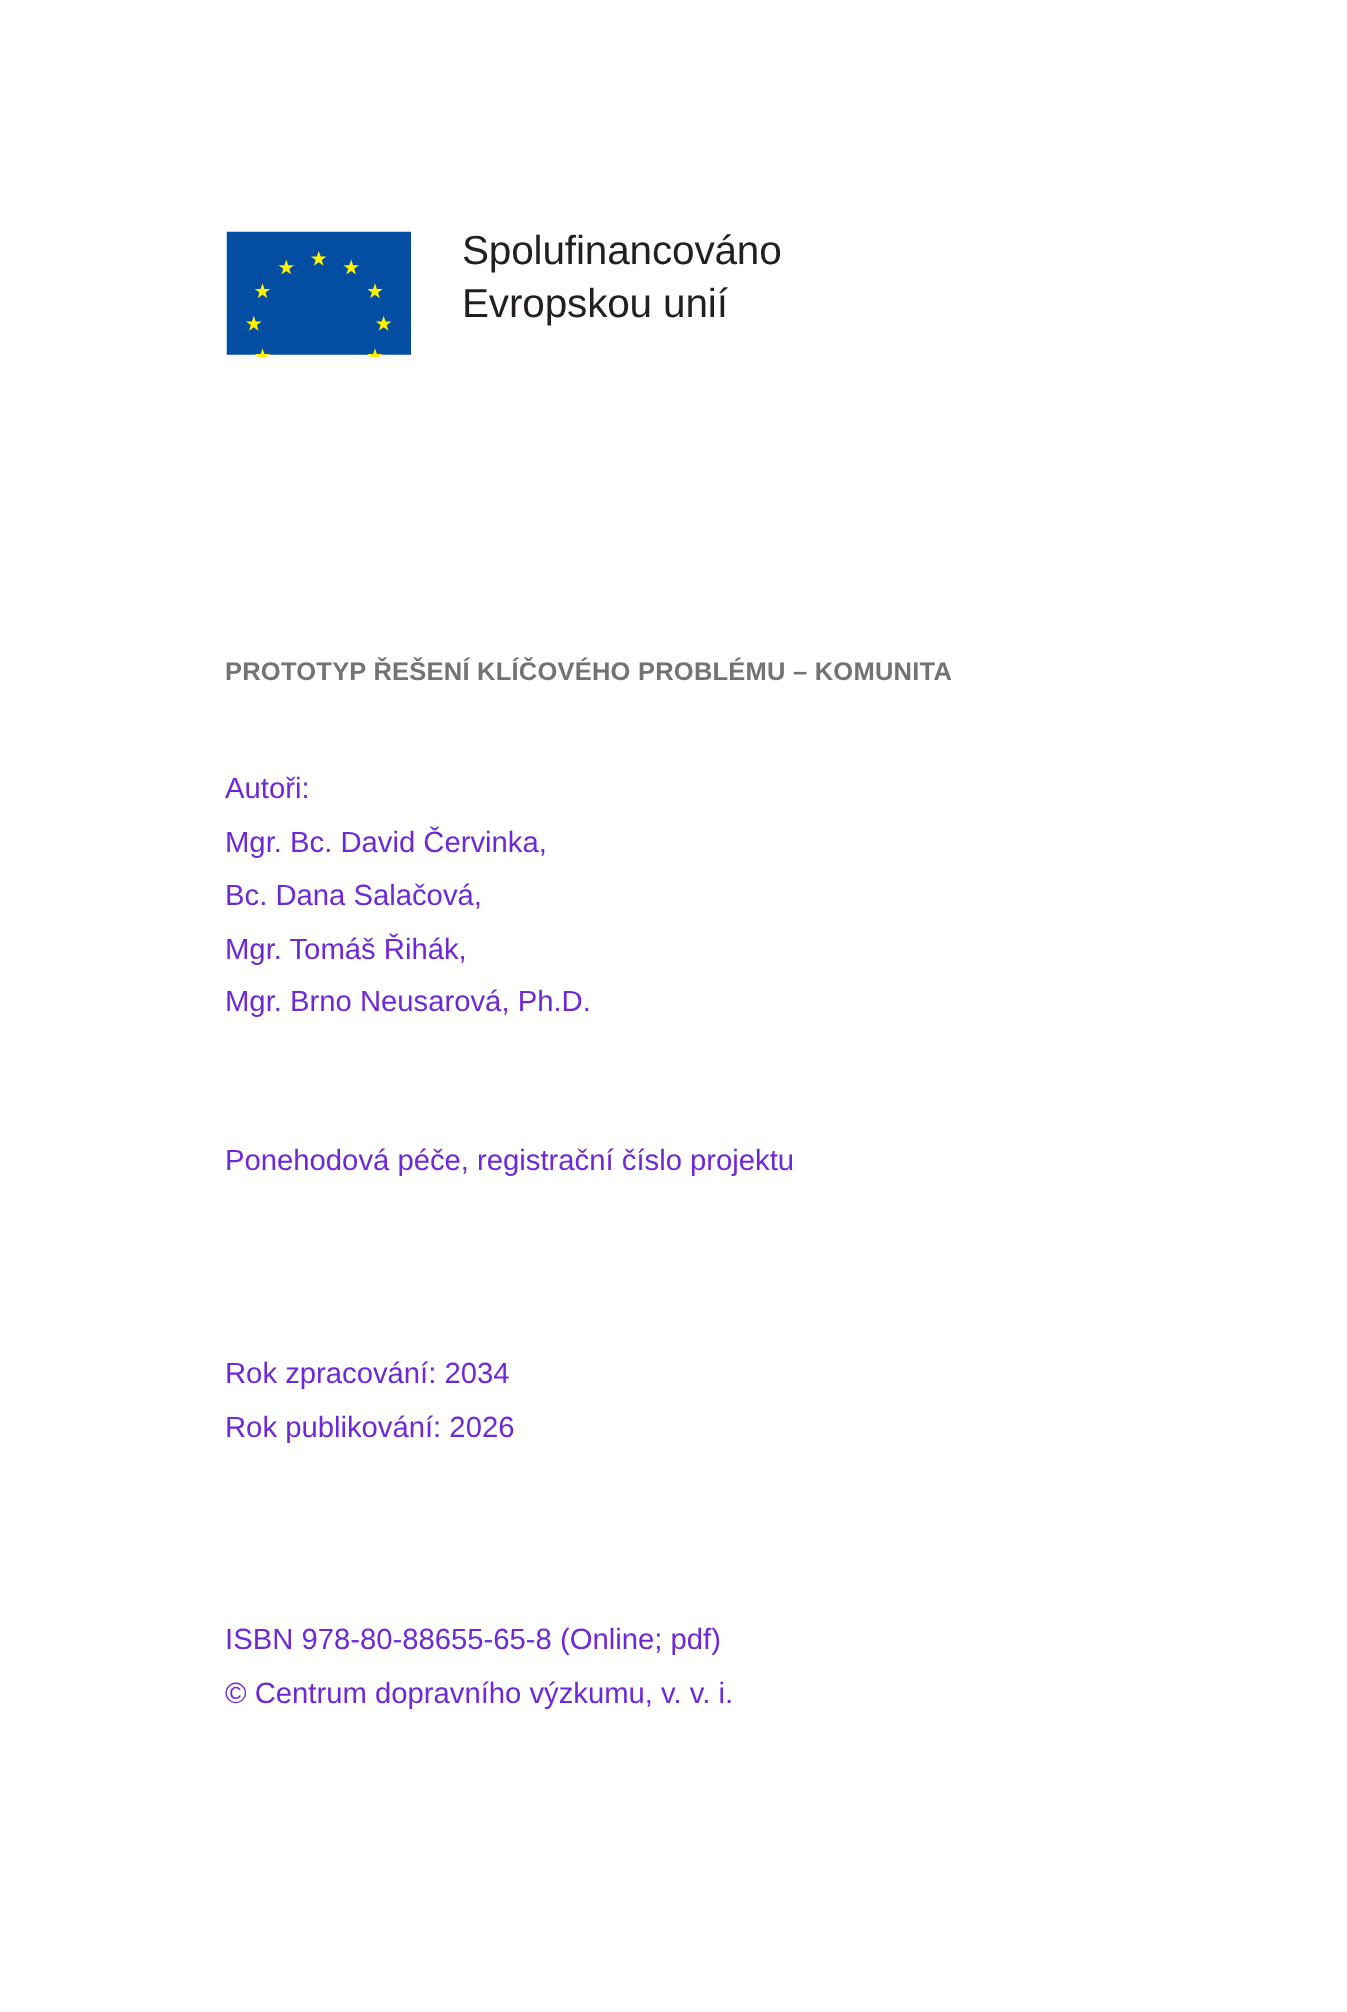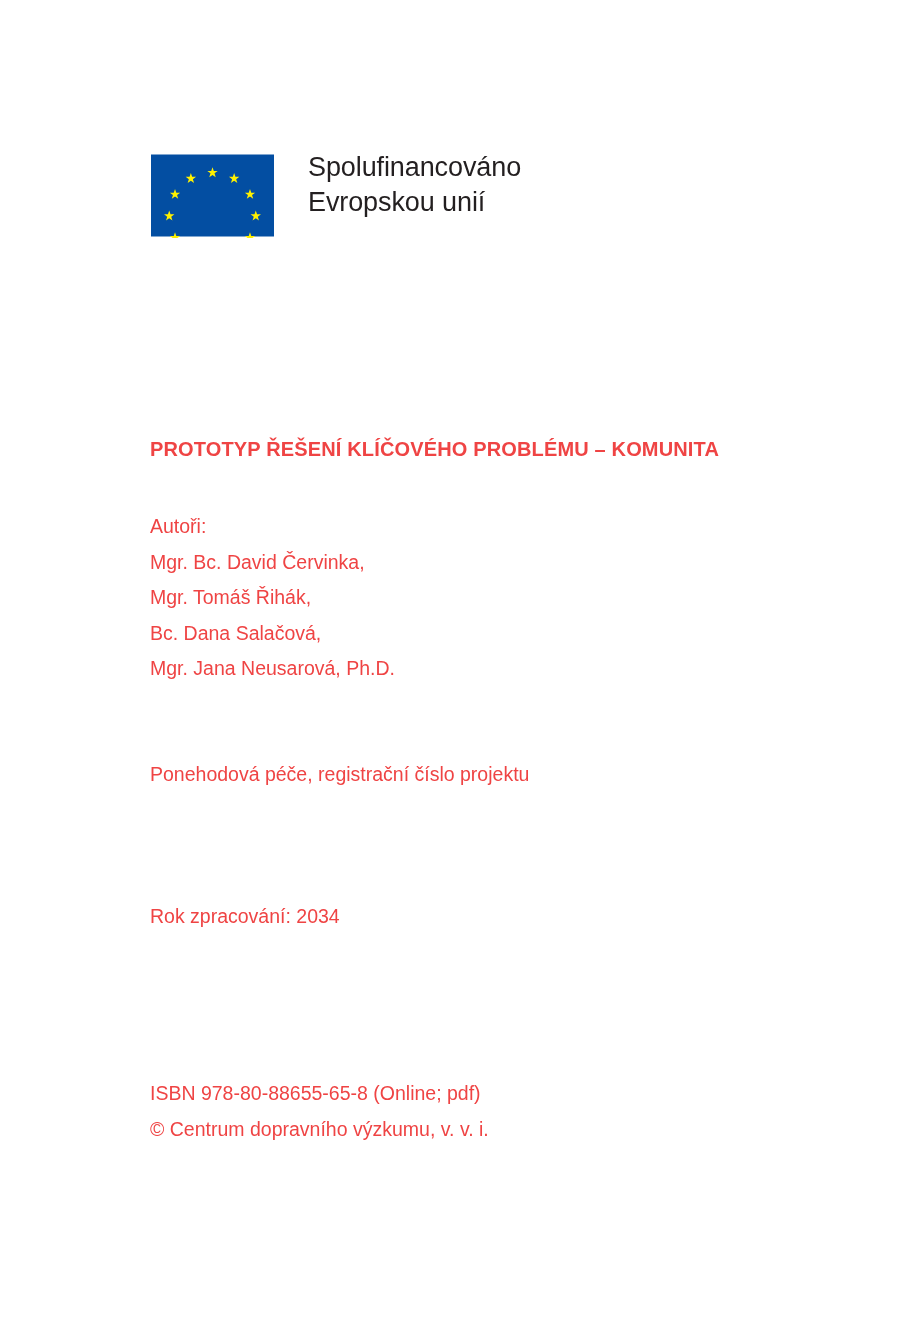--- a/index.html
+++ b/index.html
@@ -49,33 +49,33 @@
   }
   .eu-caption .eu-line {
     display: block;
   }
 
   
   .doc-title {
     position: absolute;
     left: 150px;
     top: 438px;
-    font-size: 20px;
+    font-size: 17px;
     font-weight: bold;
     letter-spacing: 0.15px;
-    color: #ef4444;
+    color: #737373;
     white-space: nowrap;
   }
 
   .block {
     position: absolute;
     left: 150px;
     font-size: 19.5px;
     line-height: 35.5px;
-    color: #ef4444;
+    color: #6d28d9;
   }
   .block .line {
     display: block;
     white-space: nowrap;
   }
 
   .block-authors  { top: 509px; }
   .block-project  { top: 757px; }
   .block-years    { top: 899px; }
   .block-imprint  { top: 1076px; }
@@ -131,31 +131,32 @@
       <span class="eu-line">Spolufinancováno</span>
       <span class="eu-line">Evropskou unií</span>
     </div>
   </div>
 
   <div class="doc-title">PROTOTYP ŘEŠENÍ KLÍČOVÉHO PROBLÉMU – KOMUNITA</div>
 
   <div class="block block-authors">
     <span class="line">Autoři:</span>
     <span class="line">Mgr. Bc. David Červinka,</span>
+    <span class="line">Bc. Dana Salačová,</span>
     <span class="line">Mgr. Tomáš Řihák,</span>
-    <span class="line">Bc. Dana Salačová,</span>
-    <span class="line">Mgr. Jana Neusarová, Ph.D.</span>
+    <span class="line">Mgr. Brno Neusarová, Ph.D.</span>
   </div>
 
   <div class="block block-project">
     <span class="line">Ponehodová péče, registrační číslo projektu</span>
   </div>
 
   <div class="block block-years">
     <span class="line">Rok zpracování: 2034</span>
+    <span class="line">Rok publikování: 2026</span>
   </div>
 
   <div class="block block-imprint">
     <span class="line">ISBN 978-80-88655-65-8 (Online; pdf)</span>
     <span class="line">© Centrum dopravního výzkumu, v. v. i.</span>
     <span class="line">Brno 2026</span>
   </div>
 
 </div>
 

